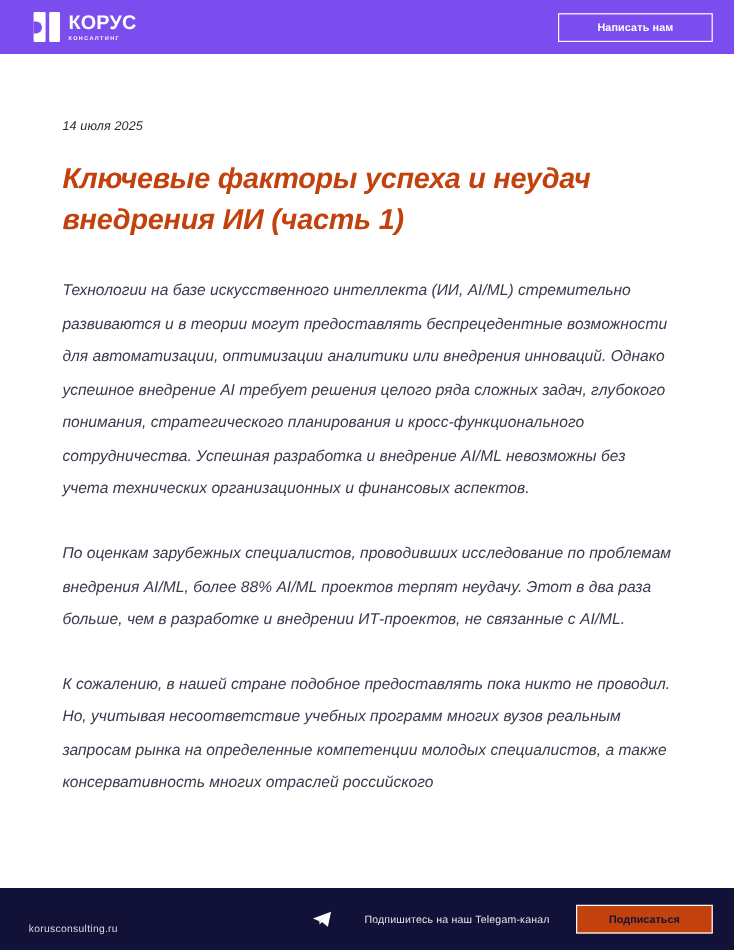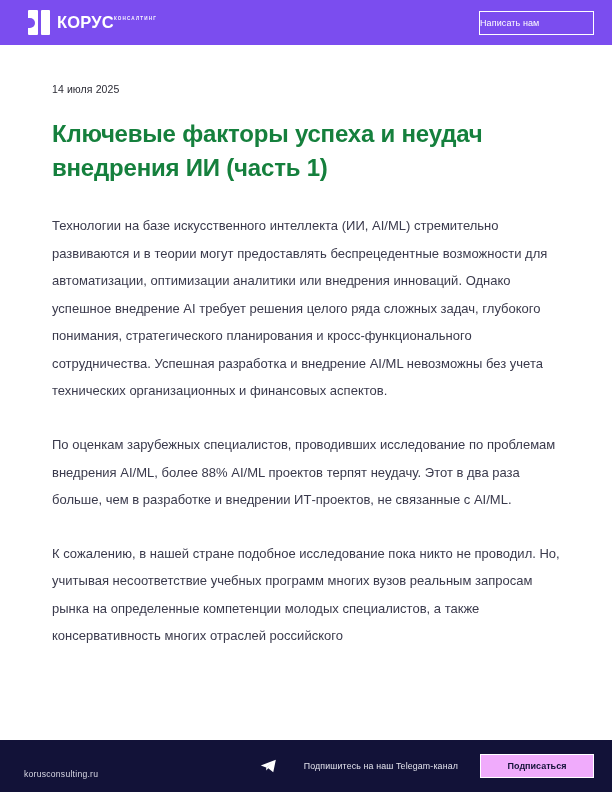--- a/index.html
+++ b/index.html
@@ -72,21 +72,21 @@
     left: 13px;
     top: 0;
     width: 9px;
     height: 25px;
     background: #ffffff;
     border-radius: 1px;
   }
 
   .brand-text {
     display: flex;
-    flex-direction: row;
+    flex-direction: column;
     justify-content: center;
     line-height: 1;
   }
   .brand-name {
     color: #ffffff;
     font-size: 16.5px;
     font-weight: 700;
     letter-spacing: 0.2px;
   }
   .brand-sub {
@@ -97,53 +97,54 @@
     margin-top: 2.5px;
     opacity: 0.96;
   }
 
   .header-cta {
     border: 1px solid #ffffff;
     background: transparent;
     color: #ffffff;
     font-family: inherit;
     font-size: 9px;
-    font-weight: 400;
+    font-weight: 700;
     letter-spacing: 0.1px;
     height: 24px;
-    width: 115px;
+    width: 129px;
     line-height: 22px;
-    text-align: left;
+    text-align: center;
     cursor: pointer;
     padding: 0;
     box-sizing: border-box;
   }
 
   
   .content {
     flex: 1 1 auto;
-    padding: 0 52px;
+    padding: 16px 52px;
     box-sizing: border-box;
     position: relative;
     overflow: hidden;
+    font-style: italic;
   }
 
   .article-date {
     margin-top: 38px;
     font-size: 10.5px;
     color: #2b2b35;
     letter-spacing: 0.1px;
   }
 
   .article-title {
     margin: 22px 0 0 0;
     font-size: 24px;
     font-weight: 700;
     line-height: 1.42;
-    color: #15803d;
+    color: #c2410c;
     letter-spacing: -0.2px;
     max-width: 500px;
   }
 
   .article-kicker {
     margin: 36px 0 0 0;
     font-size: 10.5px;
     font-weight: 700;
     color: #1d1d42;
     letter-spacing: 0.05px;
@@ -197,21 +198,21 @@
   }
 
   .footer-note {
     color: #e3e3ec;
     font-size: 8.8px;
     letter-spacing: 0.15px;
     white-space: nowrap;
   }
 
   .footer-cta {
-    background: #f0abfc;
+    background: #c2410c;
     border: 1px solid #ffffff;
     color: #121238;
     font-family: inherit;
     font-size: 9px;
     font-weight: 700;
     width: 114px;
     height: 24px;
     line-height: 22px;
     text-align: center;
     cursor: pointer;
@@ -243,21 +244,21 @@
 
   <main class="content">
     <div class="article-date">14 июля 2025</div>
 
     <h1 class="article-title">Ключевые факторы успеха и неудач внедрения ИИ (часть 1)</h1>
 
 
     <div class="article-body">
       <p>Технологии на базе искусственного интеллекта (ИИ, AI/ML) стремительно развиваются и в теории могут предоставлять беспрецедентные возможности для автоматизации, оптимизации аналитики или внедрения инноваций. Однако успешное внедрение AI требует решения целого ряда сложных задач, глубокого понимания, стратегического планирования и кросс-функционального сотрудничества. Успешная разработка и внедрение AI/ML невозможны без учета технических организационных и финансовых аспектов.</p>
       <p>По оценкам зарубежных специалистов, проводивших исследование по проблемам внедрения AI/ML, более 88% AI/ML проектов терпят неудачу. Этот в два раза больше, чем в разработке и внедрении ИТ-проектов, не связанные с AI/ML.</p>
-      <p>К сожалению, в нашей стране подобное исследование пока никто не проводил. Но, учитывая несоответствие учебных программ многих вузов реальным запросам рынка на определенные компетенции молодых специалистов, а также консервативность многих отраслей российского</p>
+      <p>К сожалению, в нашей стране подобное предоставлять пока никто не проводил. Но, учитывая несоответствие учебных программ многих вузов реальным запросам рынка на определенные компетенции молодых специалистов, а также консервативность многих отраслей российского</p>
     </div>
   </main>
 
   <footer class="site-footer">
     <span class="footer-site">korusconsulting.ru</span>
 
     <div class="footer-mid">
       <svg class="tg-icon" viewBox="0 0 24 20" aria-hidden="true">
         <path d="M1 9.2 L22.5 1 L18.8 19 L11.6 13.3 L8.9 16.4 L8.6 12.3 Z" fill="#ffffff"></path>
         <path d="M8.9 16.4 L8.6 12.3 L18.9 3.4 L8.9 12.9 Z" fill="#c9c9dd"></path>

